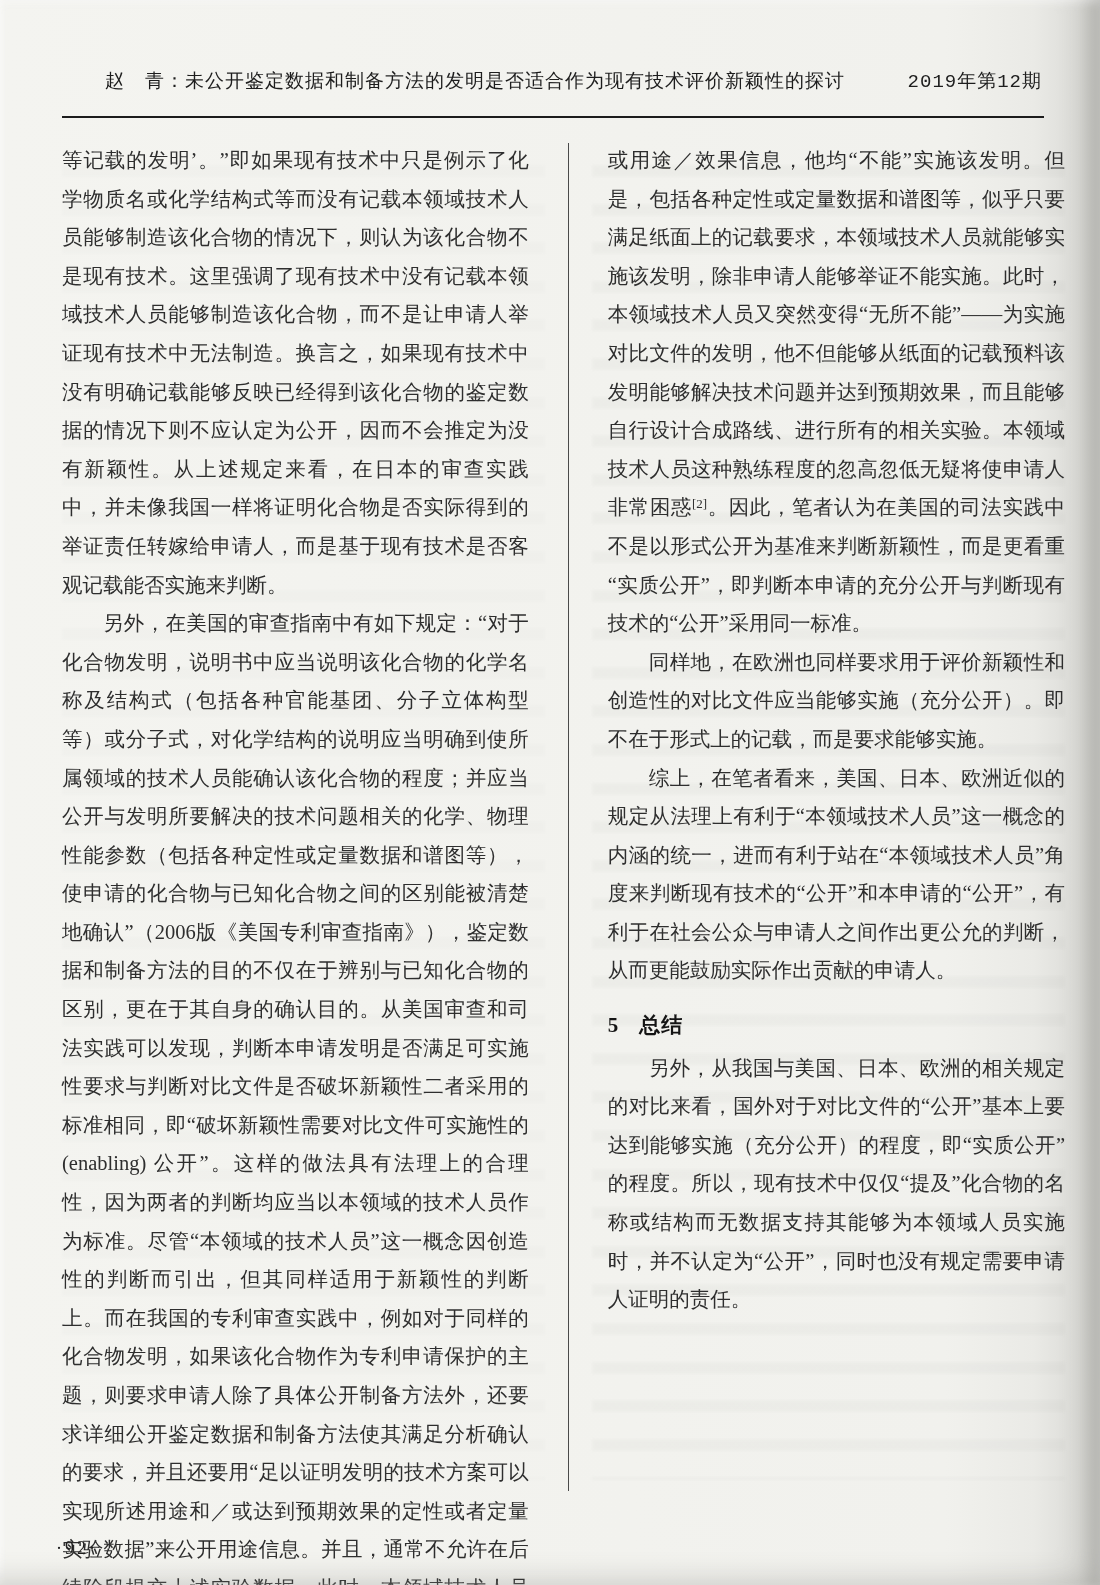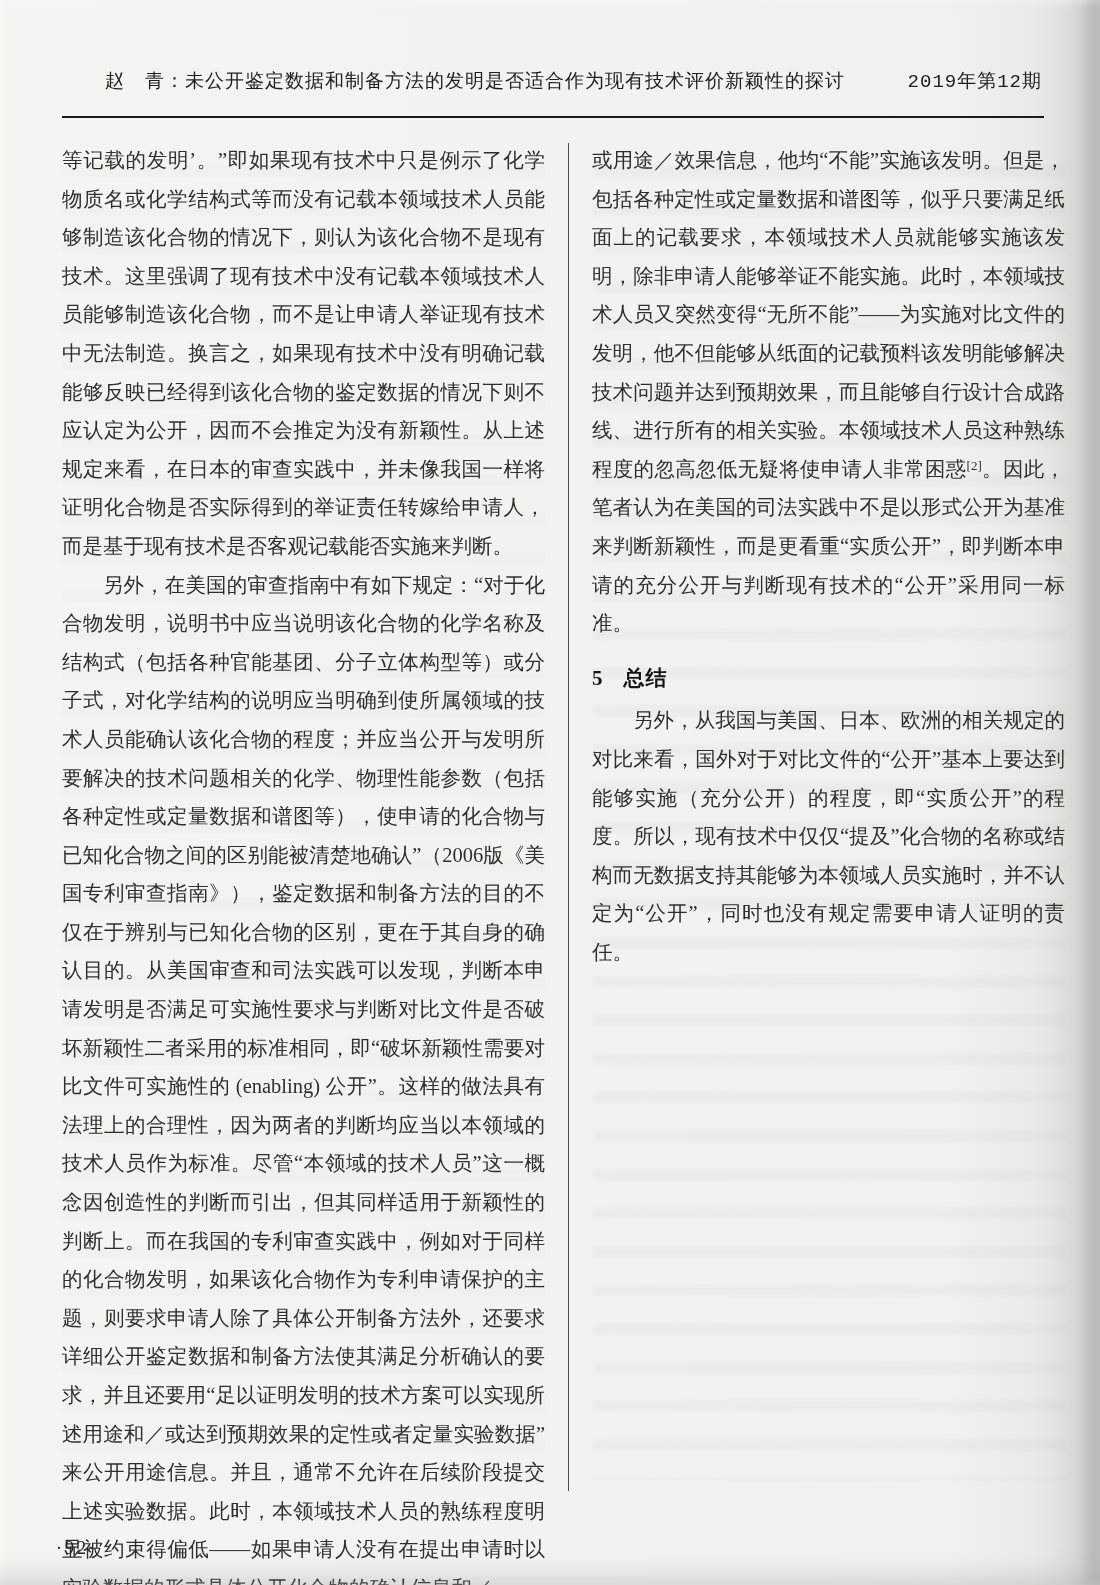--- a/index.html
+++ b/index.html
@@ -35,21 +35,21 @@
   }
   .running-header .title{flex:1;padding-left:40px;}
   .running-header .issue{white-space:nowrap;font-family:Liberation Mono, monospace;}
   .header-rule{
     position:absolute;top:116px;left:62px;right:56px;height:2px;
     background:#1c1c1c;z-index:2;
   }
 
   .columns{
     position:absolute;top:141px;left:62px;width:1003px;height:1352px;
-    display:flex;z-index:2;
+    display:flex;z-index:2;gap:16px;
   }
   .col{width:483px;font-size:20.5px;line-height:38.6px;text-align:justify;
        color:#2e2e2e;}
   .col.right{width:473px;}
   .divider{width:1px;background:#4a4a4a;margin:2px 23px 0 23px;height:1348px;}
   .col p{margin:0;}
   .col p.indent{text-indent:2em;}
   sup.fn{font-size:13px;line-height:0;vertical-align:6px;letter-spacing:0;}
   .section-heading{
     margin:16px 0 4px 0;
@@ -78,20 +78,22 @@
 
   <div class="col left">
     <p>等记载的发明’。”即如果现有技术中只是例示了化学物质名或化学结构式等而没有记载本领域技术人员能够制造该化合物的情况下，则认为该化合物不是现有技术。这里强调了现有技术中没有记载本领域技术人员能够制造该化合物，而不是让申请人举证现有技术中无法制造。换言之，如果现有技术中没有明确记载能够反映已经得到该化合物的鉴定数据的情况下则不应认定为公开，因而不会推定为没有新颖性。从上述规定来看，在日本的审查实践中，并未像我国一样将证明化合物是否实际得到的举证责任转嫁给申请人，而是基于现有技术是否客观记载能否实施来判断。</p>
     <p class="indent">另外，在美国的审查指南中有如下规定：“对于化合物发明，说明书中应当说明该化合物的化学名称及结构式（包括各种官能基团、分子立体构型等）或分子式，对化学结构的说明应当明确到使所属领域的技术人员能确认该化合物的程度；并应当公开与发明所要解决的技术问题相关的化学、物理性能参数（包括各种定性或定量数据和谱图等），使申请的化合物与已知化合物之间的区别能被清楚地确认”（2006版《美国专利审查指南》），鉴定数据和制备方法的目的不仅在于辨别与已知化合物的区别，更在于其自身的确认目的。从美国审查和司法实践可以发现，判断本申请发明是否满足可实施性要求与判断对比文件是否破坏新颖性二者采用的标准相同，即“破坏新颖性需要对比文件可实施性的 (enabling) 公开”。这样的做法具有法理上的合理性，因为两者的判断均应当以本领域的技术人员作为标准。尽管“本领域的技术人员”这一概念因创造性的判断而引出，但其同样适用于新颖性的判断上。而在我国的专利审查实践中，例如对于同样的化合物发明，如果该化合物作为专利申请保护的主题，则要求申请人除了具体公开制备方法外，还要求详细公开鉴定数据和制备方法使其满足分析确认的要求，并且还要用“足以证明发明的技术方案可以实现所述用途和／或达到预期效果的定性或者定量实验数据”来公开用途信息。并且，通常不允许在后续阶段提交上述实验数据。此时，本领域技术人员的熟练程度明显被约束得偏低——如果申请人没有在提出申请时以实验数据的形式具体公开化合物的确认信息和／</p>
   </div>
 
   <div class="divider"></div>
 
   <div class="col right">
     <p><span>或用途／效果信息，他均“不能”实施该发明。但是，包括各种定性或定量数据和谱图等，似乎只要满足纸面上的记载要求，本领域技术人员就能够实施该发明，除非申请人能够举证不能实施。此时，本领域技术人员又突然变得“无所不能”——为实施对比文件的发明，他不但能够从纸面的记载预料该发明能够解决技术问题并达到预期效果，而且能够自行设计合成路线、进行所有的相关实验。本领域技术人员这种熟练程度的忽高忽低无疑将使申请人非常困惑</span><sup class="fn">[2]</sup><span>。因此，笔者认为在美国的司法实践中不是以形式公开为基准来判断新颖性，而是更看重“实质公开”，即判断本申请的充分公开与判断现有技术的“公开”采用同一标准。</span></p>
+    <p class="indent">同样地，在欧洲也同样要求用于评价新颖性和创造性的对比文件应当能够实施（充分公开）。即不在于形式上的记载，而是要求能够实施。</p>
+    <p class="indent">综上，在笔者看来，美国、日本、欧洲近似的规定从法理上有利于“本领域技术人员”这一概念的内涵的统一，进而有利于站在“本领域技术人员”角度来判断现有技术的“公开”和本申请的“公开”，有利于在社会公众与申请人之间作出更公允的判断，从而更能鼓励实际作出贡献的申请人。</p>
     <div class="section-heading">
       <span class="num">5</span><span>总结</span>
     </div>
     <p class="indent">另外，从我国与美国、日本、欧洲的相关规定的对比来看，国外对于对比文件的“公开”基本上要达到能够实施（充分公开）的程度，即“实质公开”的程度。所以，现有技术中仅仅“提及”化合物的名称或结构而无数据支持其能够为本领域人员实施时，并不认定为“公开”，同时也没有规定需要申请人证明的责任。</p>
   </div>
 
 </div>
 
 <div class="page-number">·92·</div>
 

